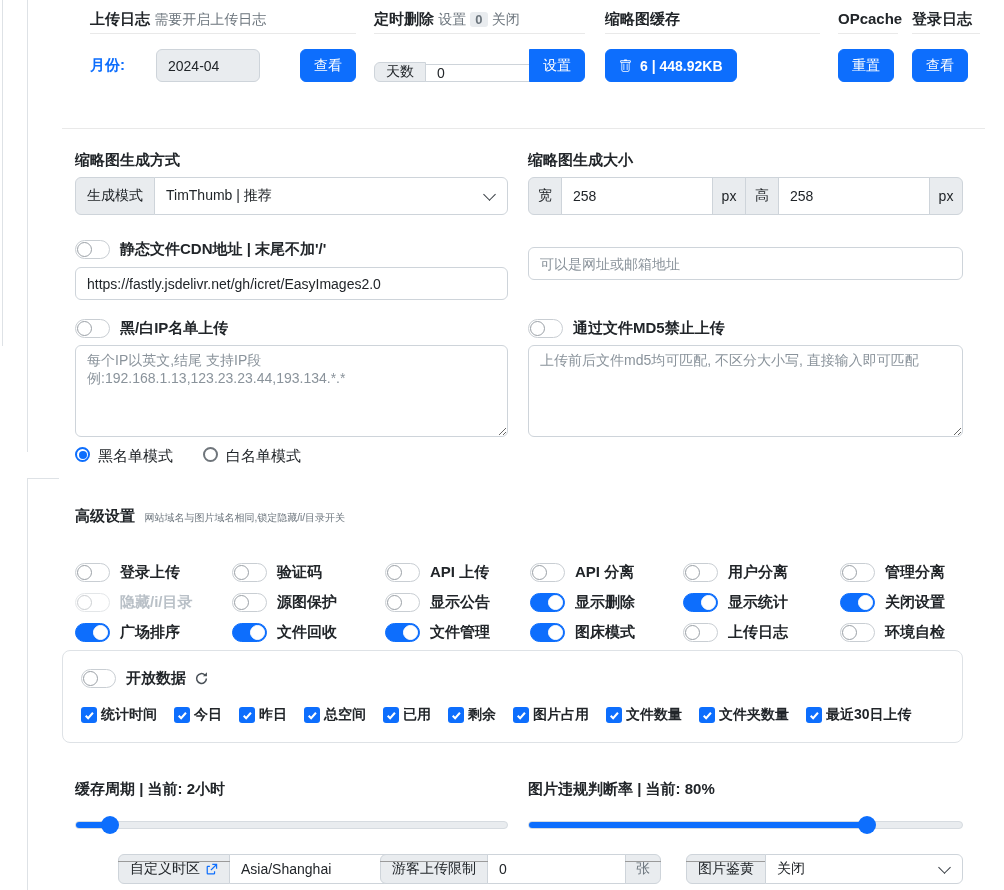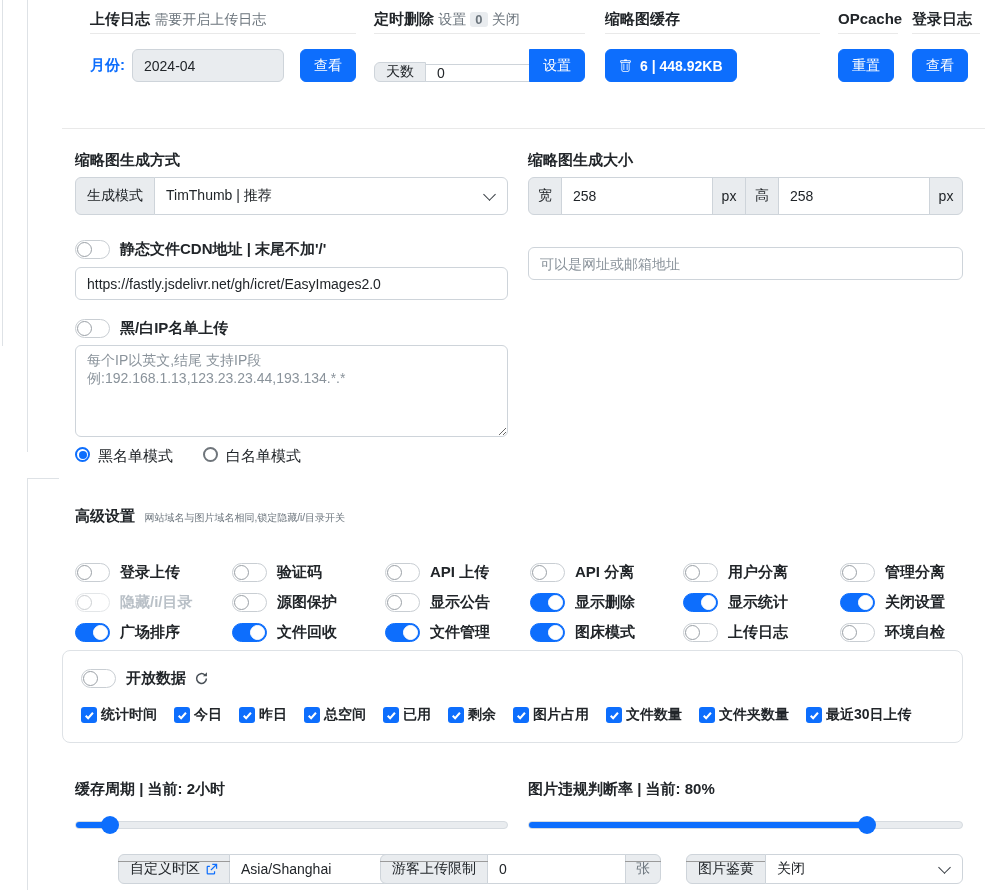--- a/index.html
+++ b/index.html
@@ -6,21 +6,21 @@
   #canvas{position:relative;width:1004px;height:890px;background:#fff;overflow:hidden;
           font-family:"Liberation Sans","DejaVu Sans",sans-serif;color:#212529;}
   .vline,.hline{position:absolute;background:#dee2e6;}
   .abs{position:absolute;}
   
   .topcol{position:absolute;top:8px;}
   .sec-title{height:21px;line-height:21px;font-size:15px;font-weight:700;white-space:nowrap;}
   .sec-title .sub{font-weight:400;color:#6c757d;font-size:14px;}
   .mini-badge{background:#e9ecef;color:#6c757d;font-size:13px;padding:0 5px;border-radius:3px;}
   .sec-hr{margin-top:4px;height:1px;background:#e9e9e9;}
-  .sec-controls{margin-top:15px;display:flex;align-items:center;height:33px;}
+  .sec-controls{margin-top:15px;display:flex;align-items:center;height:33px;gap:24px;}
   .month-label{color:#0d6efd;font-weight:700;font-size:15px;margin-right:7px;white-space:nowrap;}
   .btn{background:#0d6efd;border:1px solid #0d6efd;color:#fff;font-size:14px;border-radius:6px;
        padding:0 13px;height:33px;cursor:pointer;white-space:nowrap;
        font-family:"Liberation Sans","DejaVu Sans",sans-serif;}
   .btn.attach{border-radius:0 6px 6px 0;}
   .cache-btn{display:flex;align-items:center;gap:8px;font-weight:600;}
   
   .igroup{display:flex;align-items:stretch;}
   .igroup>*{border:1px solid #ced4da;box-sizing:border-box;}
   .igroup>*+*{margin-left:-1px;}
@@ -201,20 +201,29 @@
     </div>
     <textarea class="ta" style="margin-top: 7px;" placeholder="每个IP以英文,结尾 支持IP段 例:192.168.1.13,123.23.23.44,193.134.*.*"></textarea>
     <div class="radio-row">
       <span class="radio checked"></span>
       <span class="radio-lab">黑名单模式</span>
       <span class="radio" style="margin-left:30px;"></span>
       <span class="radio-lab">白名单模式</span>
     </div>
   </div>
 
+  <div class="abs" style="left:528px;top:318px;width:435px;">
+    <div class="toggle-row">
+      <span class="sw">
+          <i></i>
+        </span>
+      <span class="sw-label">通过文件MD5禁止上传</span>
+    </div>
+    <textarea class="ta" style="margin-top: 7px;" placeholder="上传前后文件md5均可匹配, 不区分大小写, 直接输入即可匹配"></textarea>
+  </div>
 
   <div class="abs" style="left:75px;top:507px;">
     <span style="font-size:15px;font-weight:700;">高级设置</span>
     <span style="font-size:10px;color:#6c757d;margin-left:5px;">网站域名与图片域名相同,锁定隐藏/i/目录开关</span>
   </div>
 
   <div id="switch-grid">
       <div class="sw-cell" style="left: 0px; top: 0px;">
         <span class="sw">
           <i></i>

